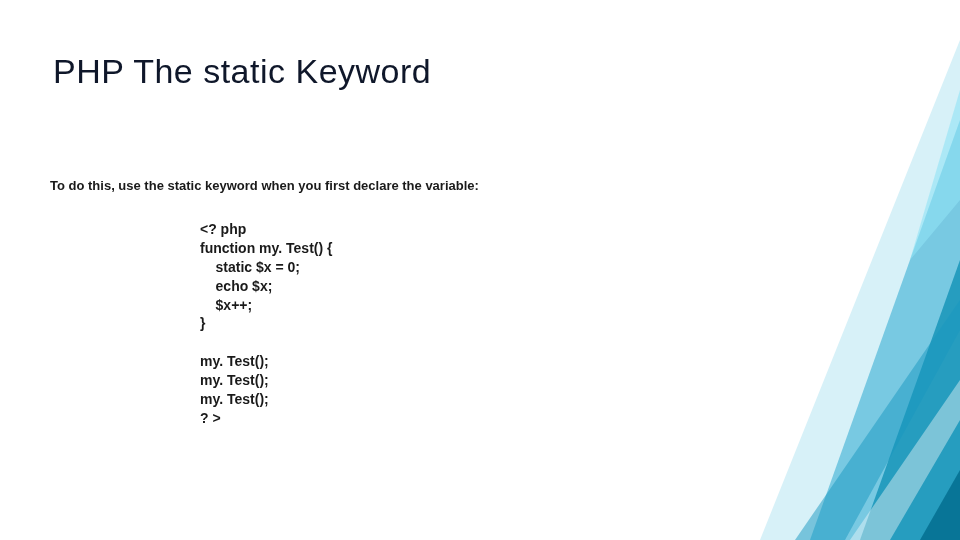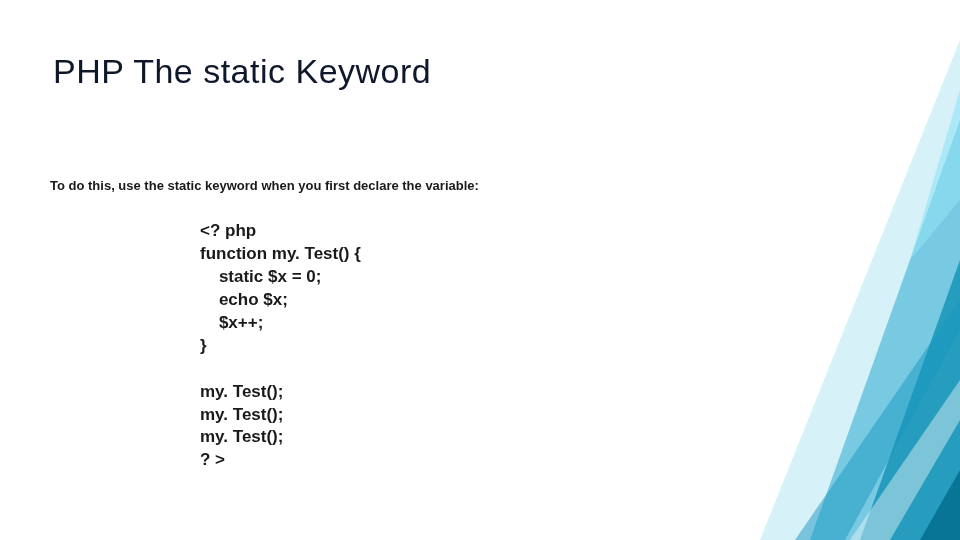--- a/index.html
+++ b/index.html
@@ -43,21 +43,21 @@
     left: 50px;
     width: 830px;
     font-size: 13px;
     font-weight: bold;
     line-height: 1.3;
   }
   .code {
     position: absolute;
     top: 220px;
     left: 200px;
-    font-size: 17px;
+    font-size: 14px;
     font-weight: bold;
     font-family: "Trebuchet MS", "Lucida Sans Unicode", sans-serif;
     white-space: pre;
     line-height: 1.35;
   }
   
   .deco {
     position: absolute;
     right: 0;
     bottom: 0;

